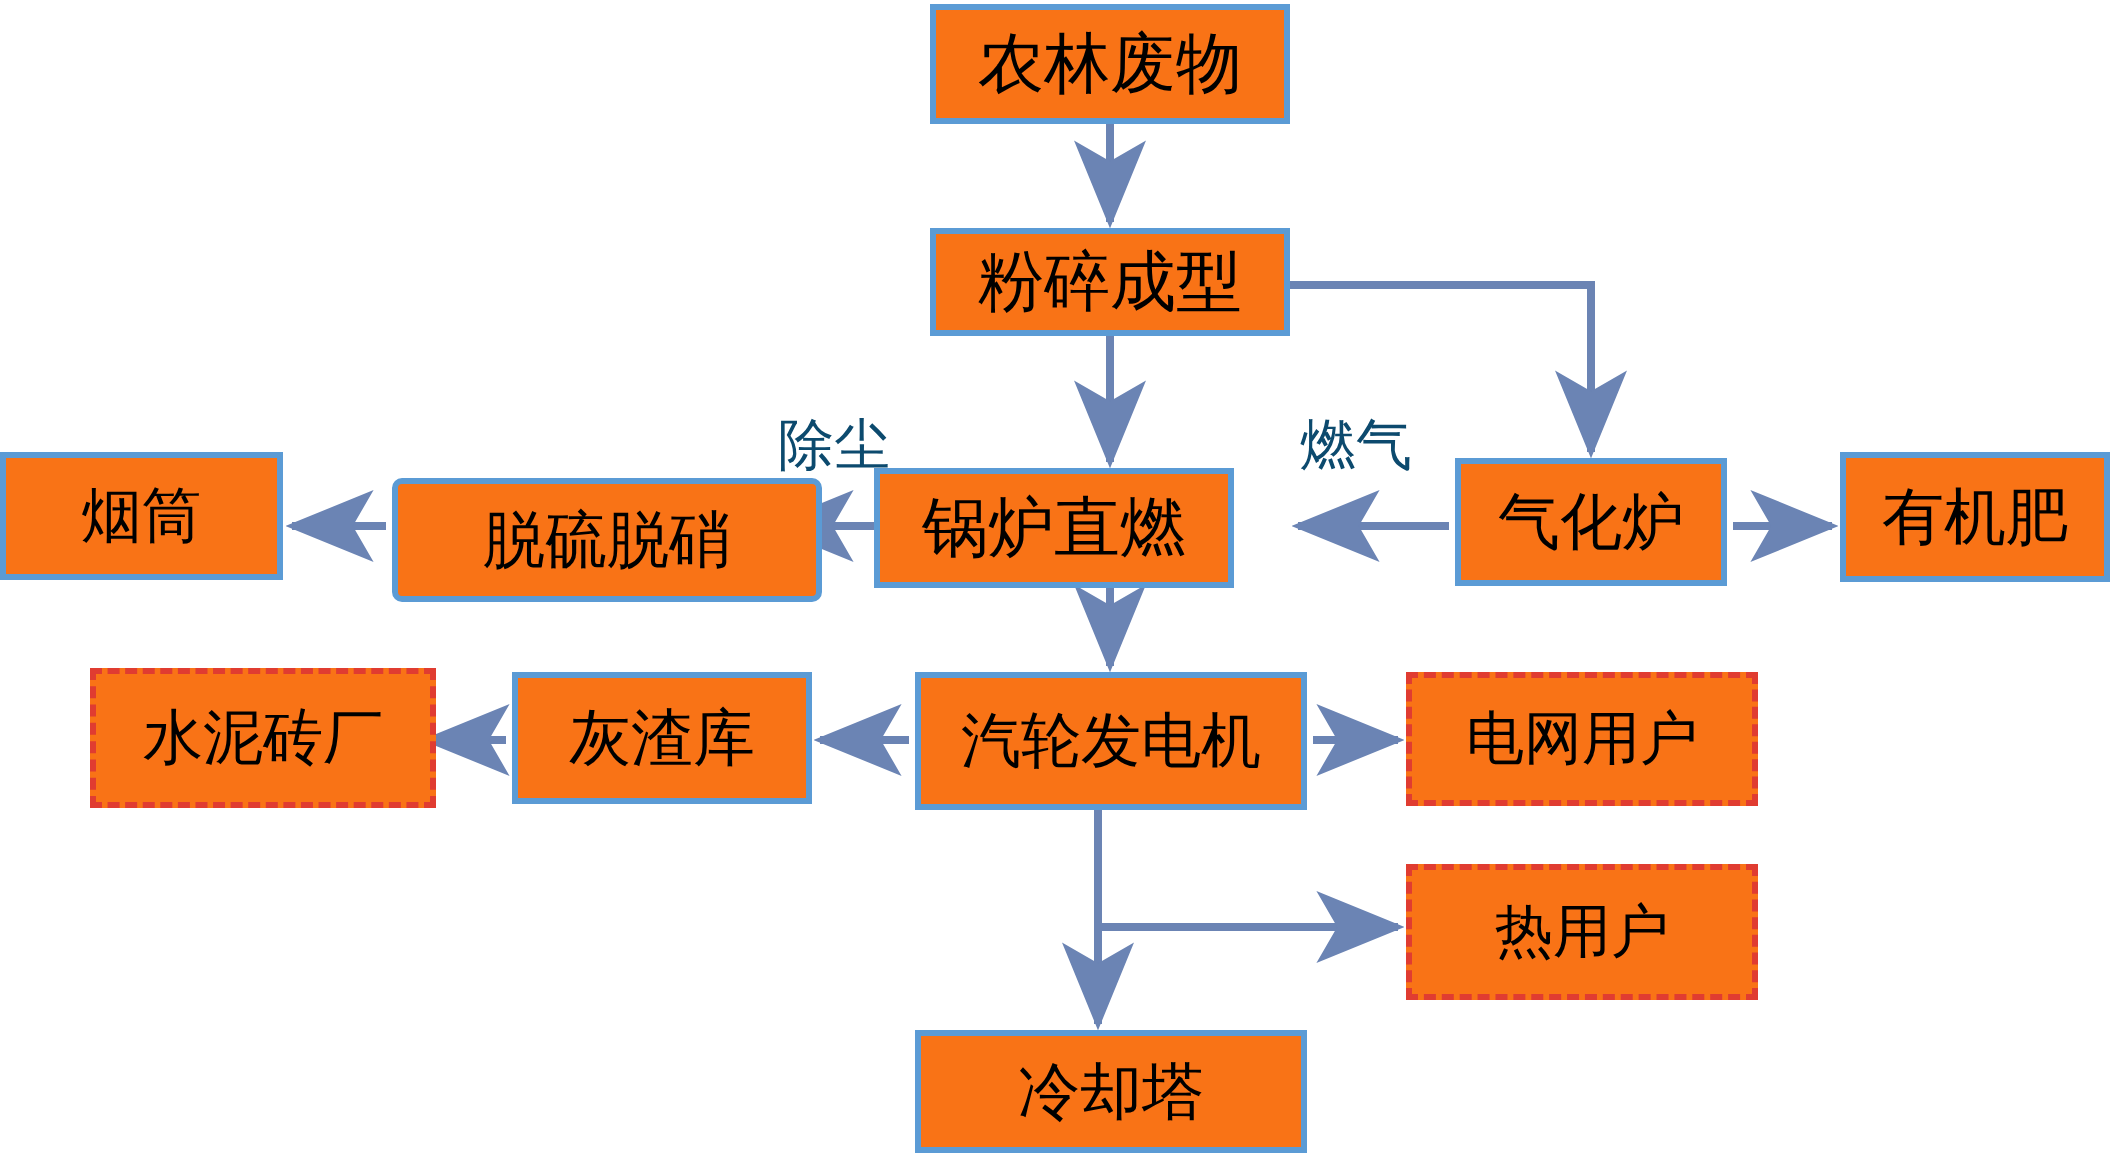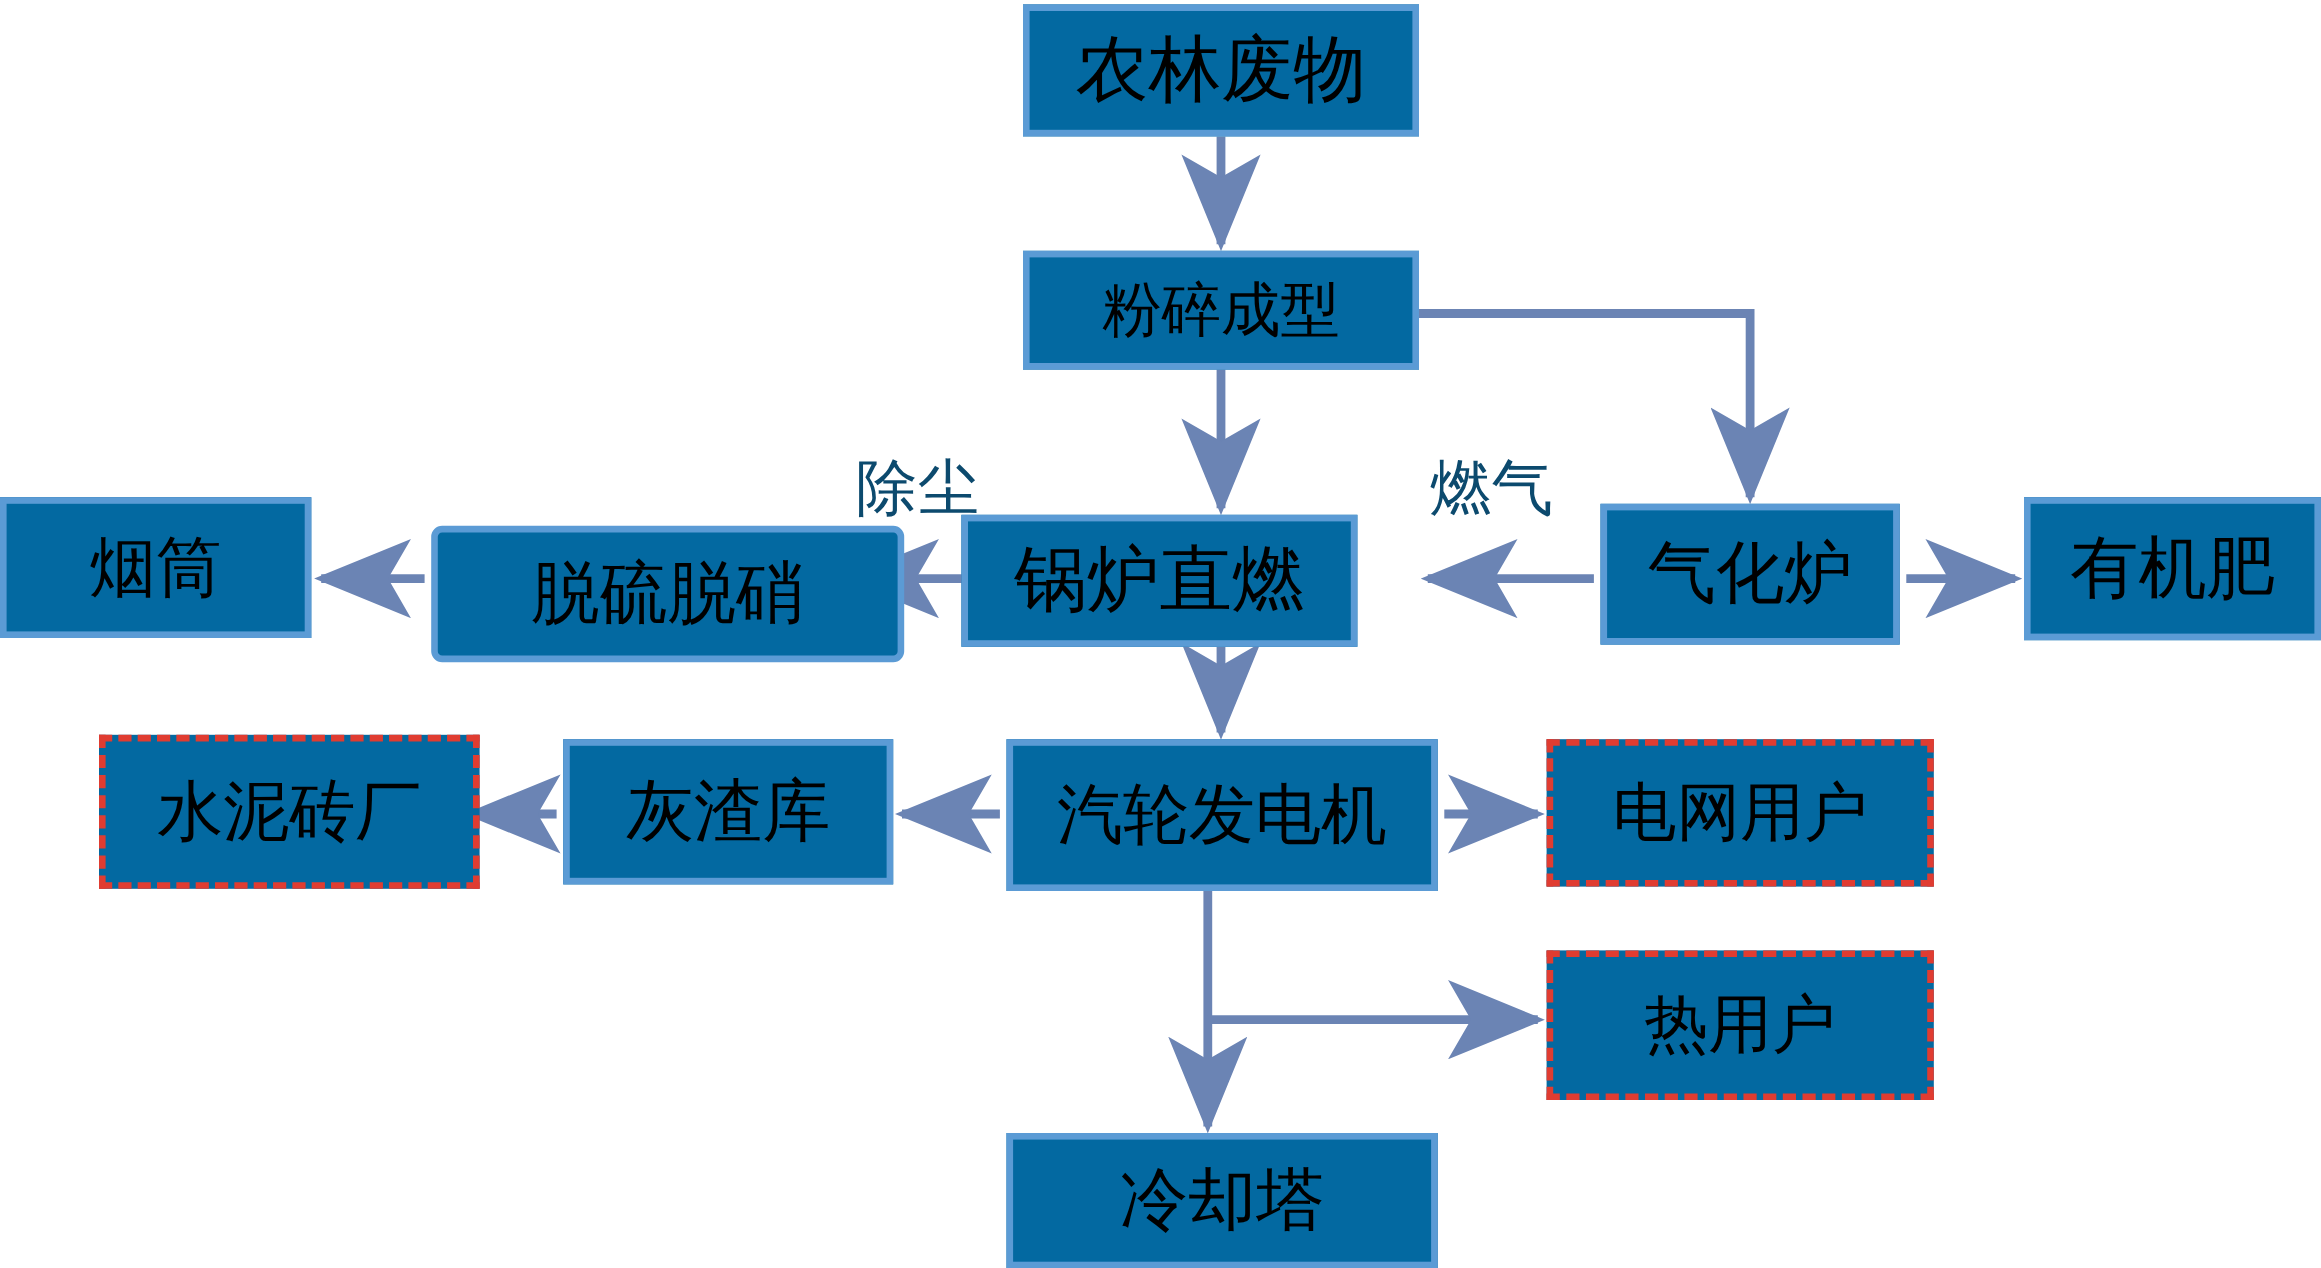--- a/index.html
+++ b/index.html
@@ -2,21 +2,21 @@
 <html><head>
 <meta charset="utf-8">
 <style>
   html,body{margin:0;padding:0;background:#ffffff;}
   body{width:2110px;height:1153px;position:relative;overflow:hidden;
        font-family:"Liberation Serif","DejaVu Serif",serif;}
   #canvas{position:absolute;left:0;top:0;width:2110px;height:1153px;}
   svg.wires{position:absolute;left:0;top:0;width:2110px;height:1153px;pointer-events:none;}
 
   .node{position:absolute;box-sizing:border-box;display:flex;align-items:center;
-        justify-content:center;background:#0369a1;}
+        justify-content:center;background:#f97316;}
   .node .lbl{display:block;white-space:nowrap;color:#000000;line-height:1;
              font-family:"Liberation Serif","DejaVu Serif",serif;}
 
   .solid{border:6px solid #5B9BD5;}
   .dashed{border:6px dashed #E03C31;}
 
   .edge-label{position:absolute;color:#0c4a6e;white-space:nowrap;line-height:1;
               font-family:"Liberation Serif","DejaVu Serif",serif;font-size:56px;}
 </style>
 </head>
@@ -56,21 +56,21 @@
     <line x1="1098" y1="810" x2="1098" y2="1024" stroke="#6B84B4" stroke-width="8" marker-end="url(#ah)"></line>
 
     <line x1="1098" y1="927" x2="1398" y2="927" stroke="#6B84B4" stroke-width="8" marker-end="url(#ah)"></line>
   </svg>
 
   <div class="node solid" style="left:930px;top:4px;width:360px;height:120px;">
     <span class="lbl" style="font-size:66px;">农林废物</span>
   </div>
 
   <div class="node solid" style="left:930px;top:228px;width:360px;height:108px;">
-    <span class="lbl" style="font-size:54px;">粉碎成型</span>
+    <span class="lbl" style="font-size:66px;">粉碎成型</span>
   </div>
 
   <div class="node solid" style="left:874px;top:468px;width:360px;height:120px;">
     <span class="lbl" style="font-size:66px;">锅炉直燃</span>
   </div>
 
   <div class="node solid" style="left:392px;top:478px;width:430px;height:124px;border-radius:10px;">
     <span class="lbl" style="font-size:62px;">脱硫脱硝</span>
   </div>
 

